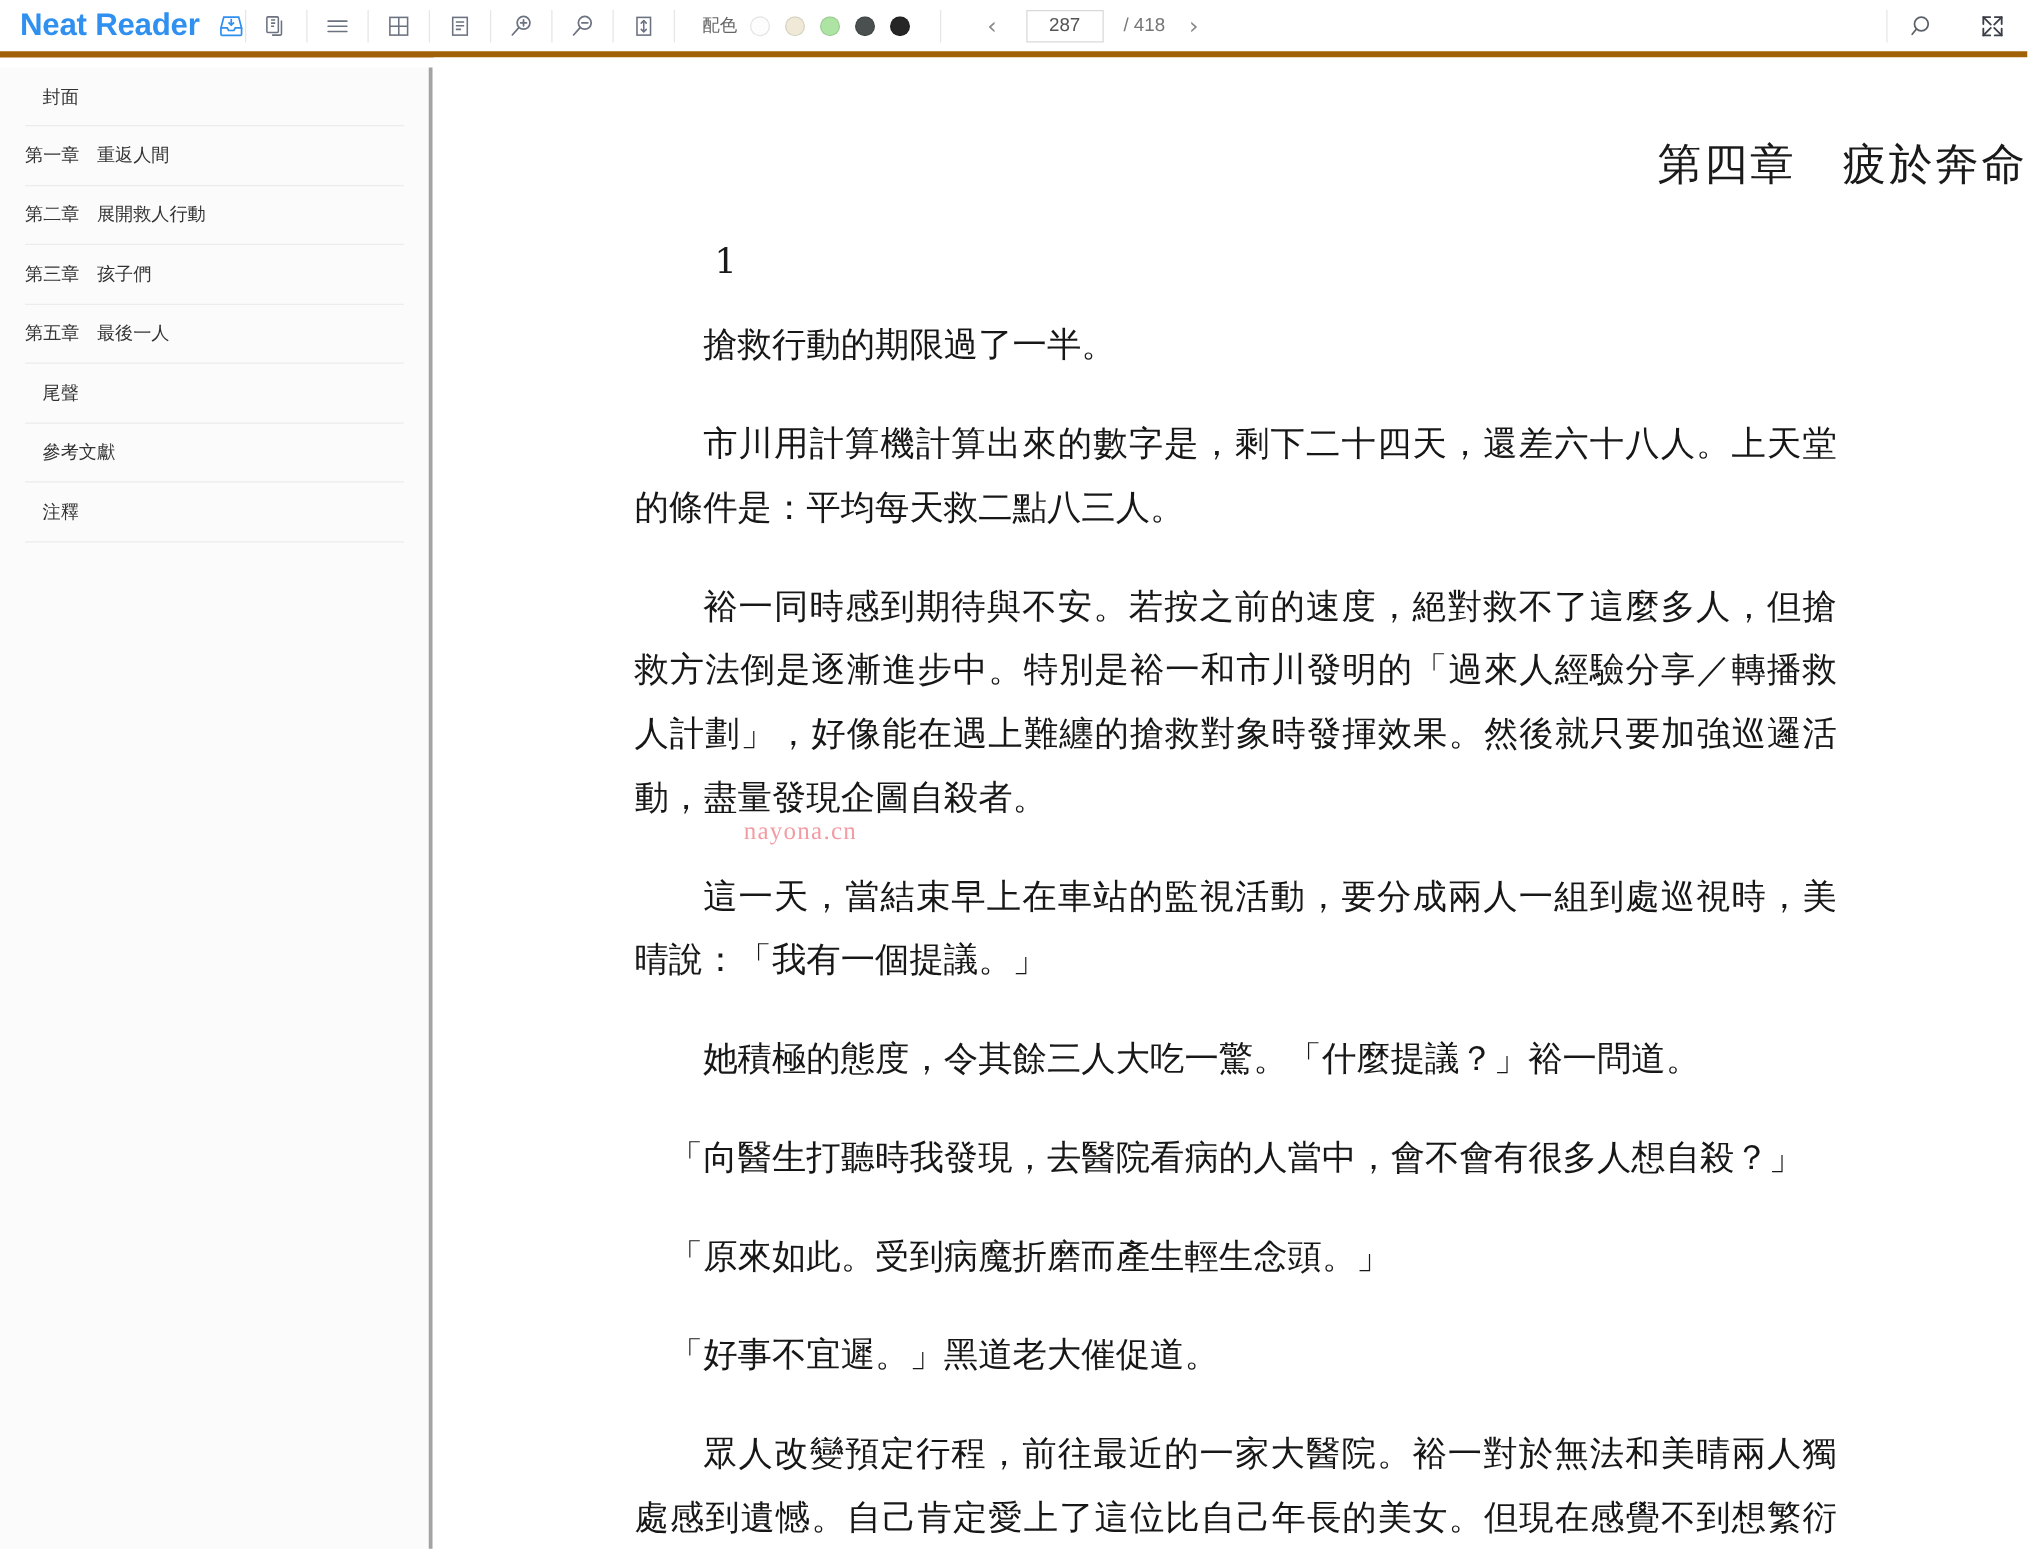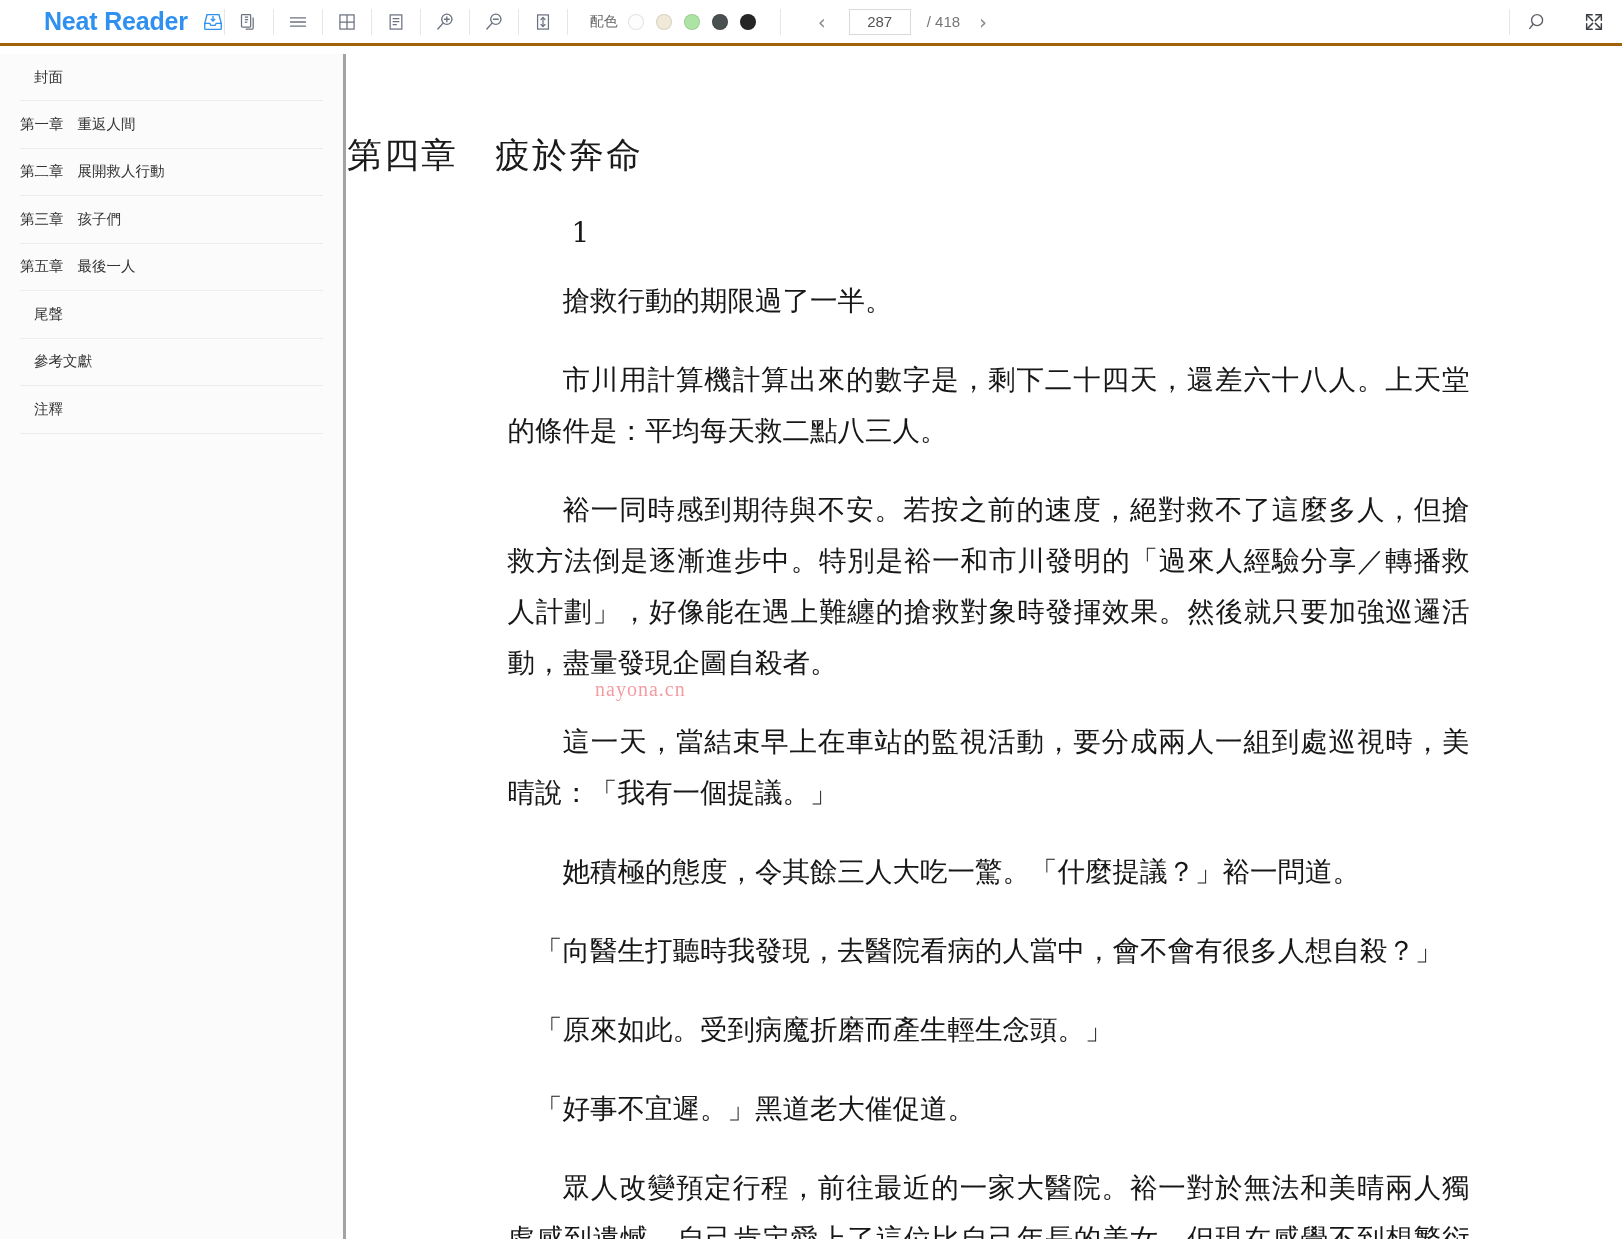--- a/index.html
+++ b/index.html
@@ -12,24 +12,23 @@
   }
 
   #app { position: relative; width: 1622px; height: 1239px; }
 
   
   .toolbar {
     position: absolute;
     top: 0; left: 0;
     width: 1622px; height: 46px;
     background: #ffffff;
-    border-bottom: 3px solid #a16207;
+    border-bottom: 5px solid #a16207;
     display: flex;
     align-items: center;
-    padding-left: 28px;
   }
   .brand {
     display: flex;
     align-items: center;
     padding-left: 16px;
     height: 46px;
   }
   .brand-name {
     color: #2f90f0;
     font-size: 25px;
@@ -139,22 +138,22 @@
   }
   .page {
     position: relative;
     width: 1275px;
     padding: 0;
   }
   .chap-title {
     font-family: "DejaVu Serif", "Liberation Serif", serif;
     font-size: 35px;
     color: #1a1a1a;
-    text-align: left;
-    margin-top: 86px;
+    text-align: right;
+    margin-top: 62px;
     letter-spacing: 2px;
     font-weight: normal;
   }
   .body-col {
     width: 970px;
     margin: 0 auto;
     margin-top: 40px;
     padding-left: 8px;
   }
   .sect-num {

